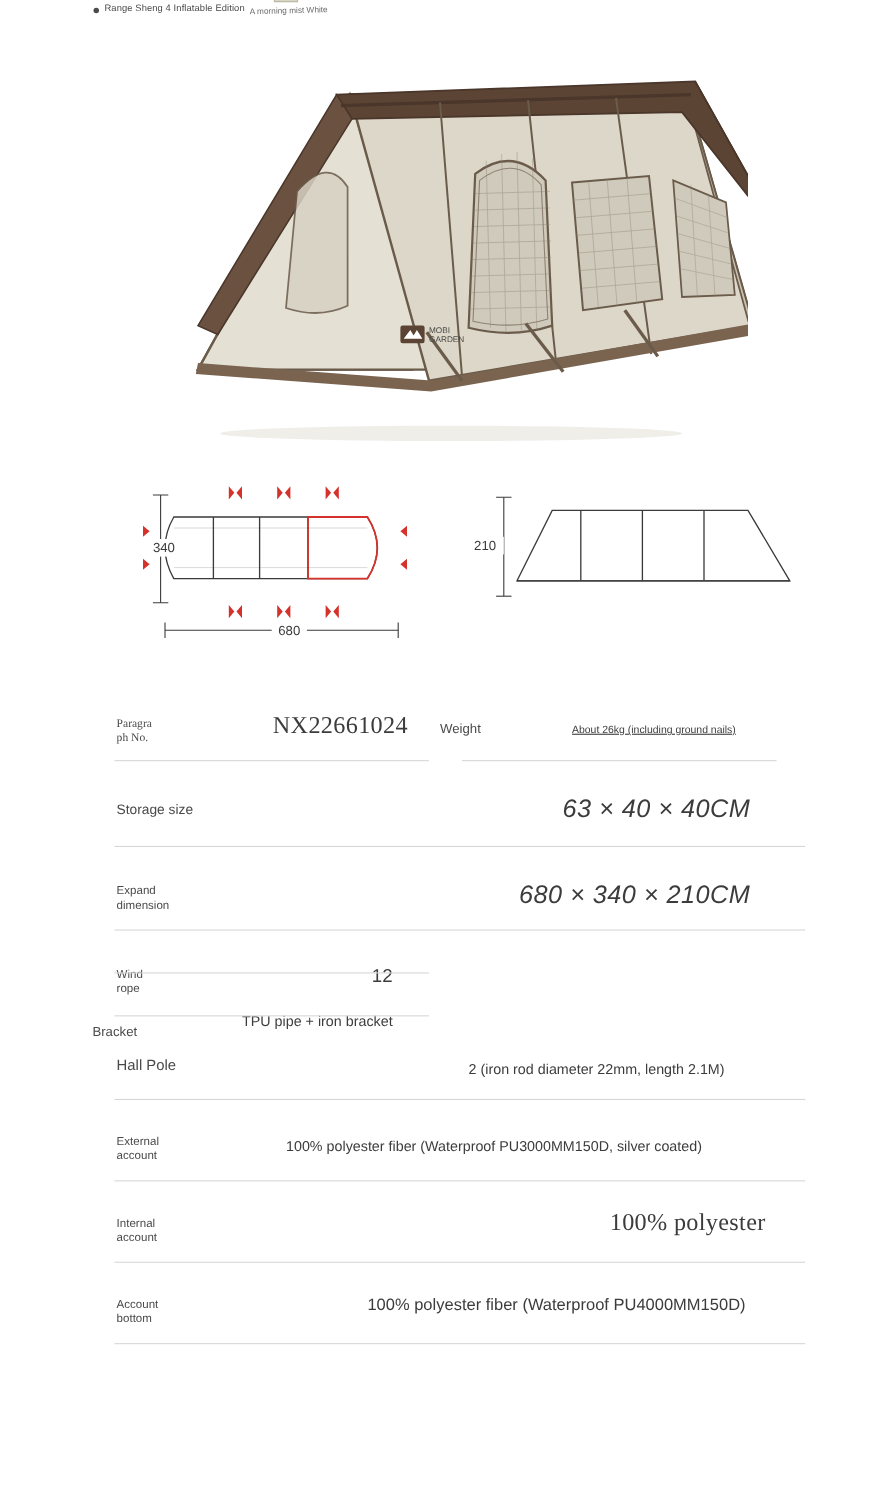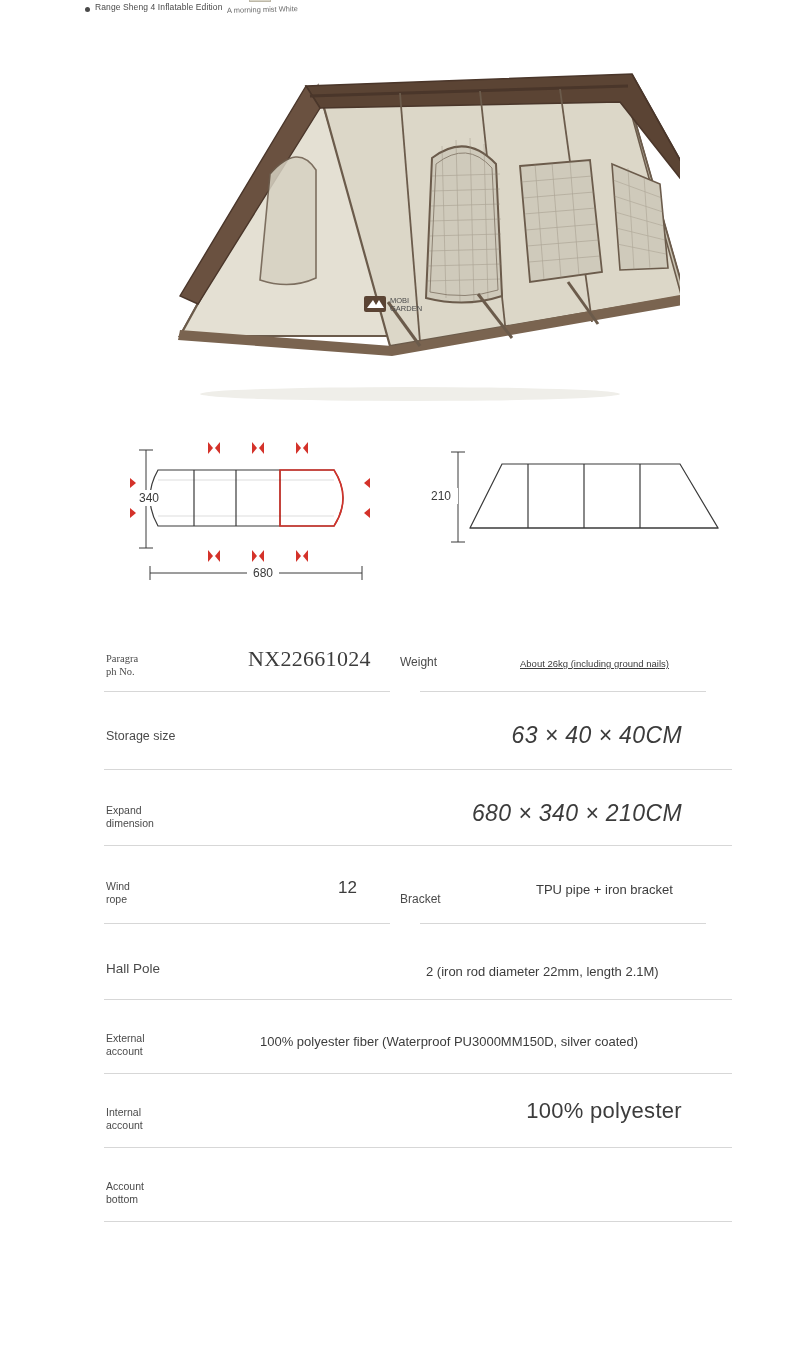--- a/index.html
+++ b/index.html
@@ -327,21 +327,21 @@
 
     <div class="srow rowbox" style="height:76px;">
       <div class="cell full" style="height:76px;">
         <div class="lbl" style="left:26px; top:26px;">Expand
 dimension</div>
         <div class="val v-xl" style="right:30px; top:22px;">680 × 340 × 210CM</div>
         <div class="rule" style="left:24px; bottom:8px;"></div>
       </div>
     </div>
 
-    <div class="srow rowbox" style="height:78px;">
+    <div class="srow rowbox" style="height:78px;flex-direction:column;">
       <div class="cell half" style="height:78px;">
         <div class="lbl" style="left:26px; top:26px;">Wind
 rope</div>
         <div class="val v-num" style="left:258px; top:24px;">12</div>
         <div class="rule" style="left:24px; bottom:8px;"></div>
       </div>
       <div class="cell half right" style="height:78px;">
         <div class="lbl" style="left:4px; top:28px; font-size:12px;margin-top:11px;">Bracket</div>
         <div class="val v-reg" style="left:140px; top:28px;">TPU pipe + iron bracket</div>
         <div class="rule" style="left:24px; bottom:8px; width:286px;"></div>
@@ -363,27 +363,28 @@
 account</div>
         <div class="val v-reg" style="left:180px; top:26px;">100% polyester fiber (Waterproof PU3000MM150D, silver coated)</div>
         <div class="rule" style="left:24px; bottom:8px;"></div>
       </div>
     </div>
 
     <div class="srow rowbox" style="height:74px;">
       <div class="cell full" style="height:74px;">
         <div class="lbl" style="left:26px; top:24px;">Internal
 account</div>
-        <div class="val v-big" style="right:30px; top:16px;">100% polyester</div>
+        <div class="val v-big" style="right:16px; top:16px;font-family:Liberation Serif, serif;">100% polyester</div>
         <div class="rule" style="left:24px; bottom:8px;"></div>
       </div>
     </div>
 
     <div class="srow rowbox" style="height:74px;">
       <div class="cell full" style="height:74px;">
         <div class="lbl" style="left:26px; top:24px;">Account
 bottom</div>
+        <div class="val v-med" style="left:254px; top:22px;">100% polyester fiber (Waterproof PU4000MM150D)</div>
         <div class="rule" style="left:24px; bottom:8px;"></div>
       </div>
     </div>
 
   </div>
 </div>
 
 </body></html>

